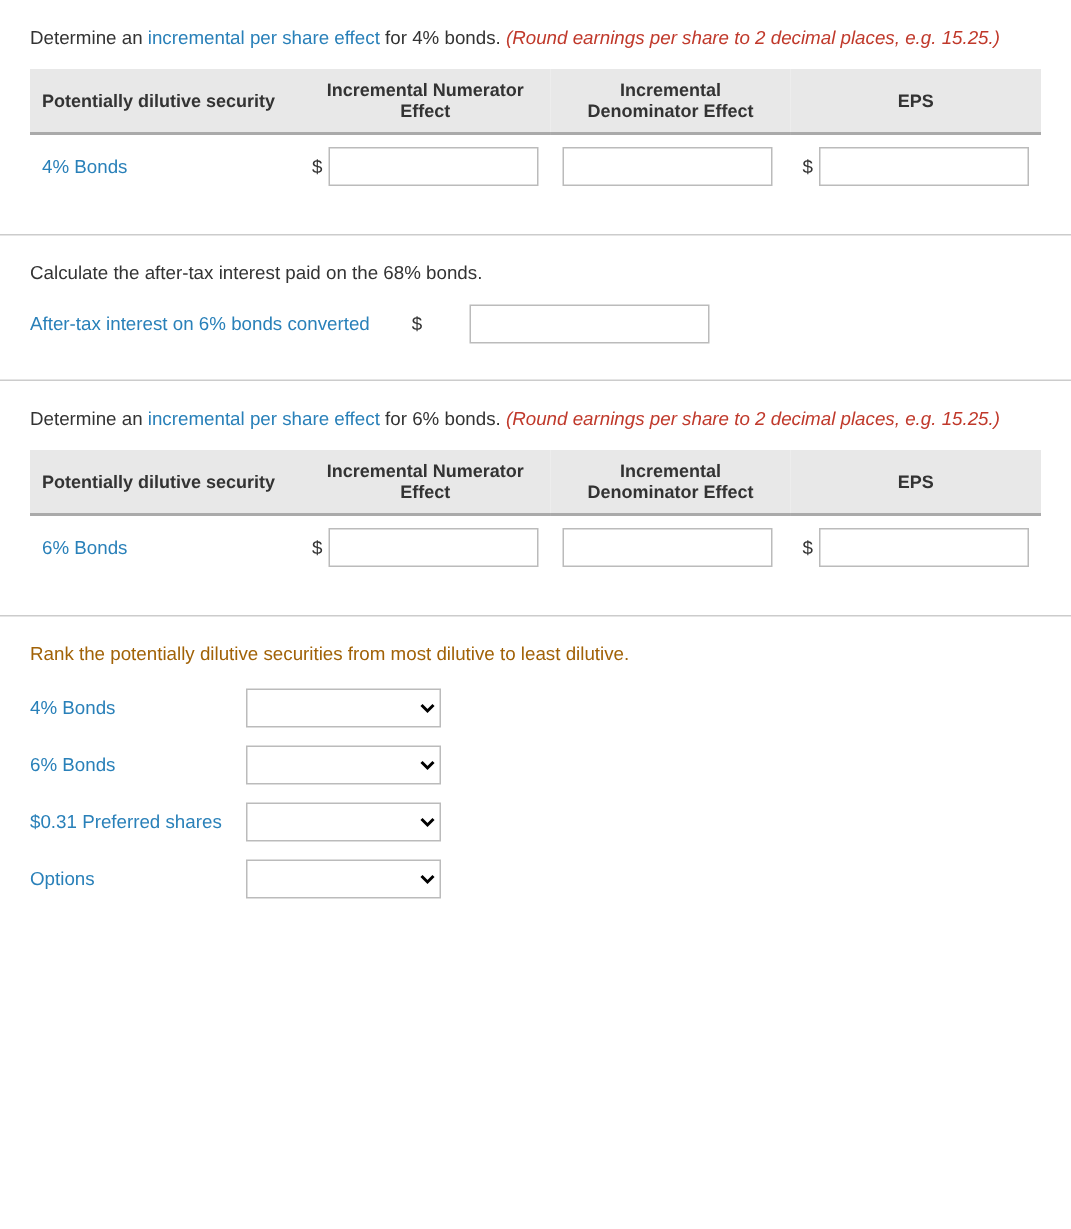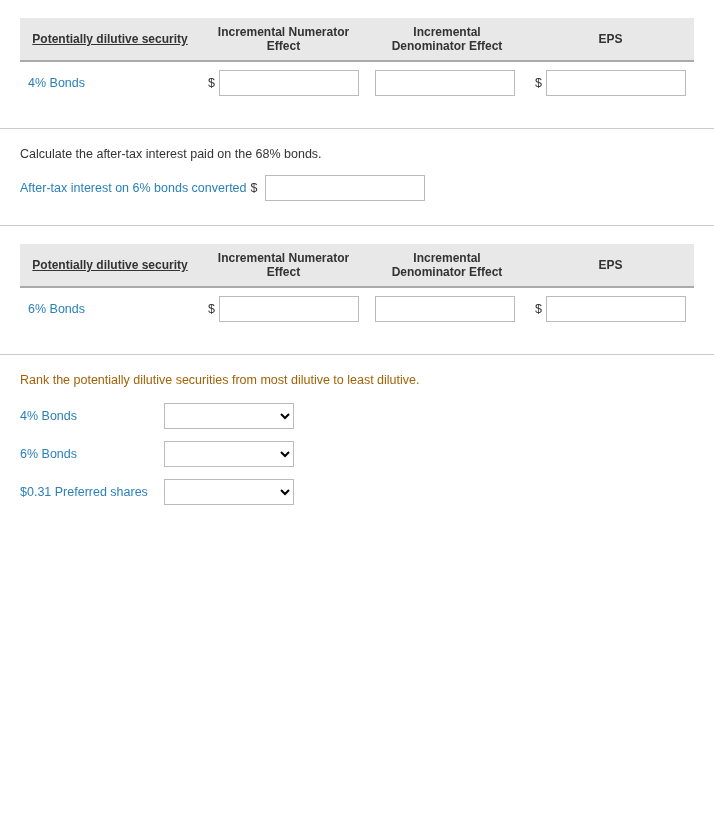--- a/index.html
+++ b/index.html
@@ -39,22 +39,21 @@
     thead tr th {
       background: #e8e8e8;
       font-weight: bold;
       font-size: 12px;
       padding: 7px 8px;
       text-align: center;
       border-bottom: 2px solid #aaa;
     }
 
     thead tr th:first-child {
-      text-align: center;
-      text-decoration: underline;
+      text-align: left;
     }
 
     tbody tr td {
       padding: 8px 8px;
       vertical-align: middle;
       font-size: 12.5px;
     }
 
     tbody tr td:first-child {
       text-align: left;
@@ -96,21 +95,21 @@
       height: 26px;
       width: 140px;
       padding: 2px 5px;
       font-size: 12px;
       outline: none;
     }
 
     .after-tax-row {
       display: flex;
       align-items: center;
-      gap: 4px;
+      gap: 28px;
       margin-top: 6px;
     }
 
     .after-tax-label {
       color: #2980b9;
       font-size: 12.5px;
     }
 
     .rank-section {
       padding: 18px 20px 24px 20px;
@@ -147,20 +146,23 @@
 
     thead tr th.col-security { width: 180px; }
     thead tr th.col-numerator { width: 160px; }
     thead tr th.col-denominator { width: 160px; }
     thead tr th.col-eps { width: 140px; }
   </style>
 </head>
 <body>
 
 <div class="section">
+  <div class="instruction">
+    <span>Determine an </span><span class="link-style">incremental per share effect</span><span> for 4% bonds. </span><span class="highlight">(Round earnings per share to 2 decimal places, e.g. 15.25.)</span>
+  </div>
   <table>
     <thead>
       <tr>
         <th class="col-security">Potentially dilutive security</th>
         <th class="col-numerator">Incremental Numerator Effect</th>
         <th class="col-denominator">Incremental Denominator Effect</th>
         <th class="col-eps">EPS</th>
       </tr>
     </thead>
     <tbody>
@@ -191,20 +193,23 @@
 <div class="section">
   <div class="instruction">Calculate the after-tax interest paid on the 68% bonds.</div>
   <div class="after-tax-row">
     <span class="after-tax-label">After-tax interest on 6% bonds converted</span>
     <span class="dollar-sign">$</span>
     <input type="text" class="text-input-wide" value="" style="">
   </div>
 </div>
 
 <div class="section">
+  <div class="instruction">
+    <span>Determine an </span><span class="link-style">incremental per share effect</span><span> for 6% bonds. </span><span class="highlight">(Round earnings per share to 2 decimal places, e.g. 15.25.)</span>
+  </div>
   <table>
     <thead>
       <tr>
         <th class="col-security">Potentially dilutive security</th>
         <th class="col-numerator">Incremental Numerator Effect</th>
         <th class="col-denominator">Incremental Denominator Effect</th>
         <th class="col-eps">EPS</th>
       </tr>
     </thead>
     <tbody>
@@ -261,13 +266,23 @@
     <span class="rank-label">$0.31 Preferred shares</span>
     <select class="rank-select">
       <option value=""></option>
       <option value="1">1</option>
       <option value="2">2</option>
       <option value="3">3</option>
       <option value="4">4</option>
     </select>
   </div>
 
+  <div class="rank-row">
+    <span class="rank-label">Options</span>
+    <select class="rank-select">
+      <option value=""></option>
+      <option value="1">1</option>
+      <option value="2">2</option>
+      <option value="3">3</option>
+      <option value="4">4</option>
+    </select>
+  </div>
 </div>
 
 </body></html>

